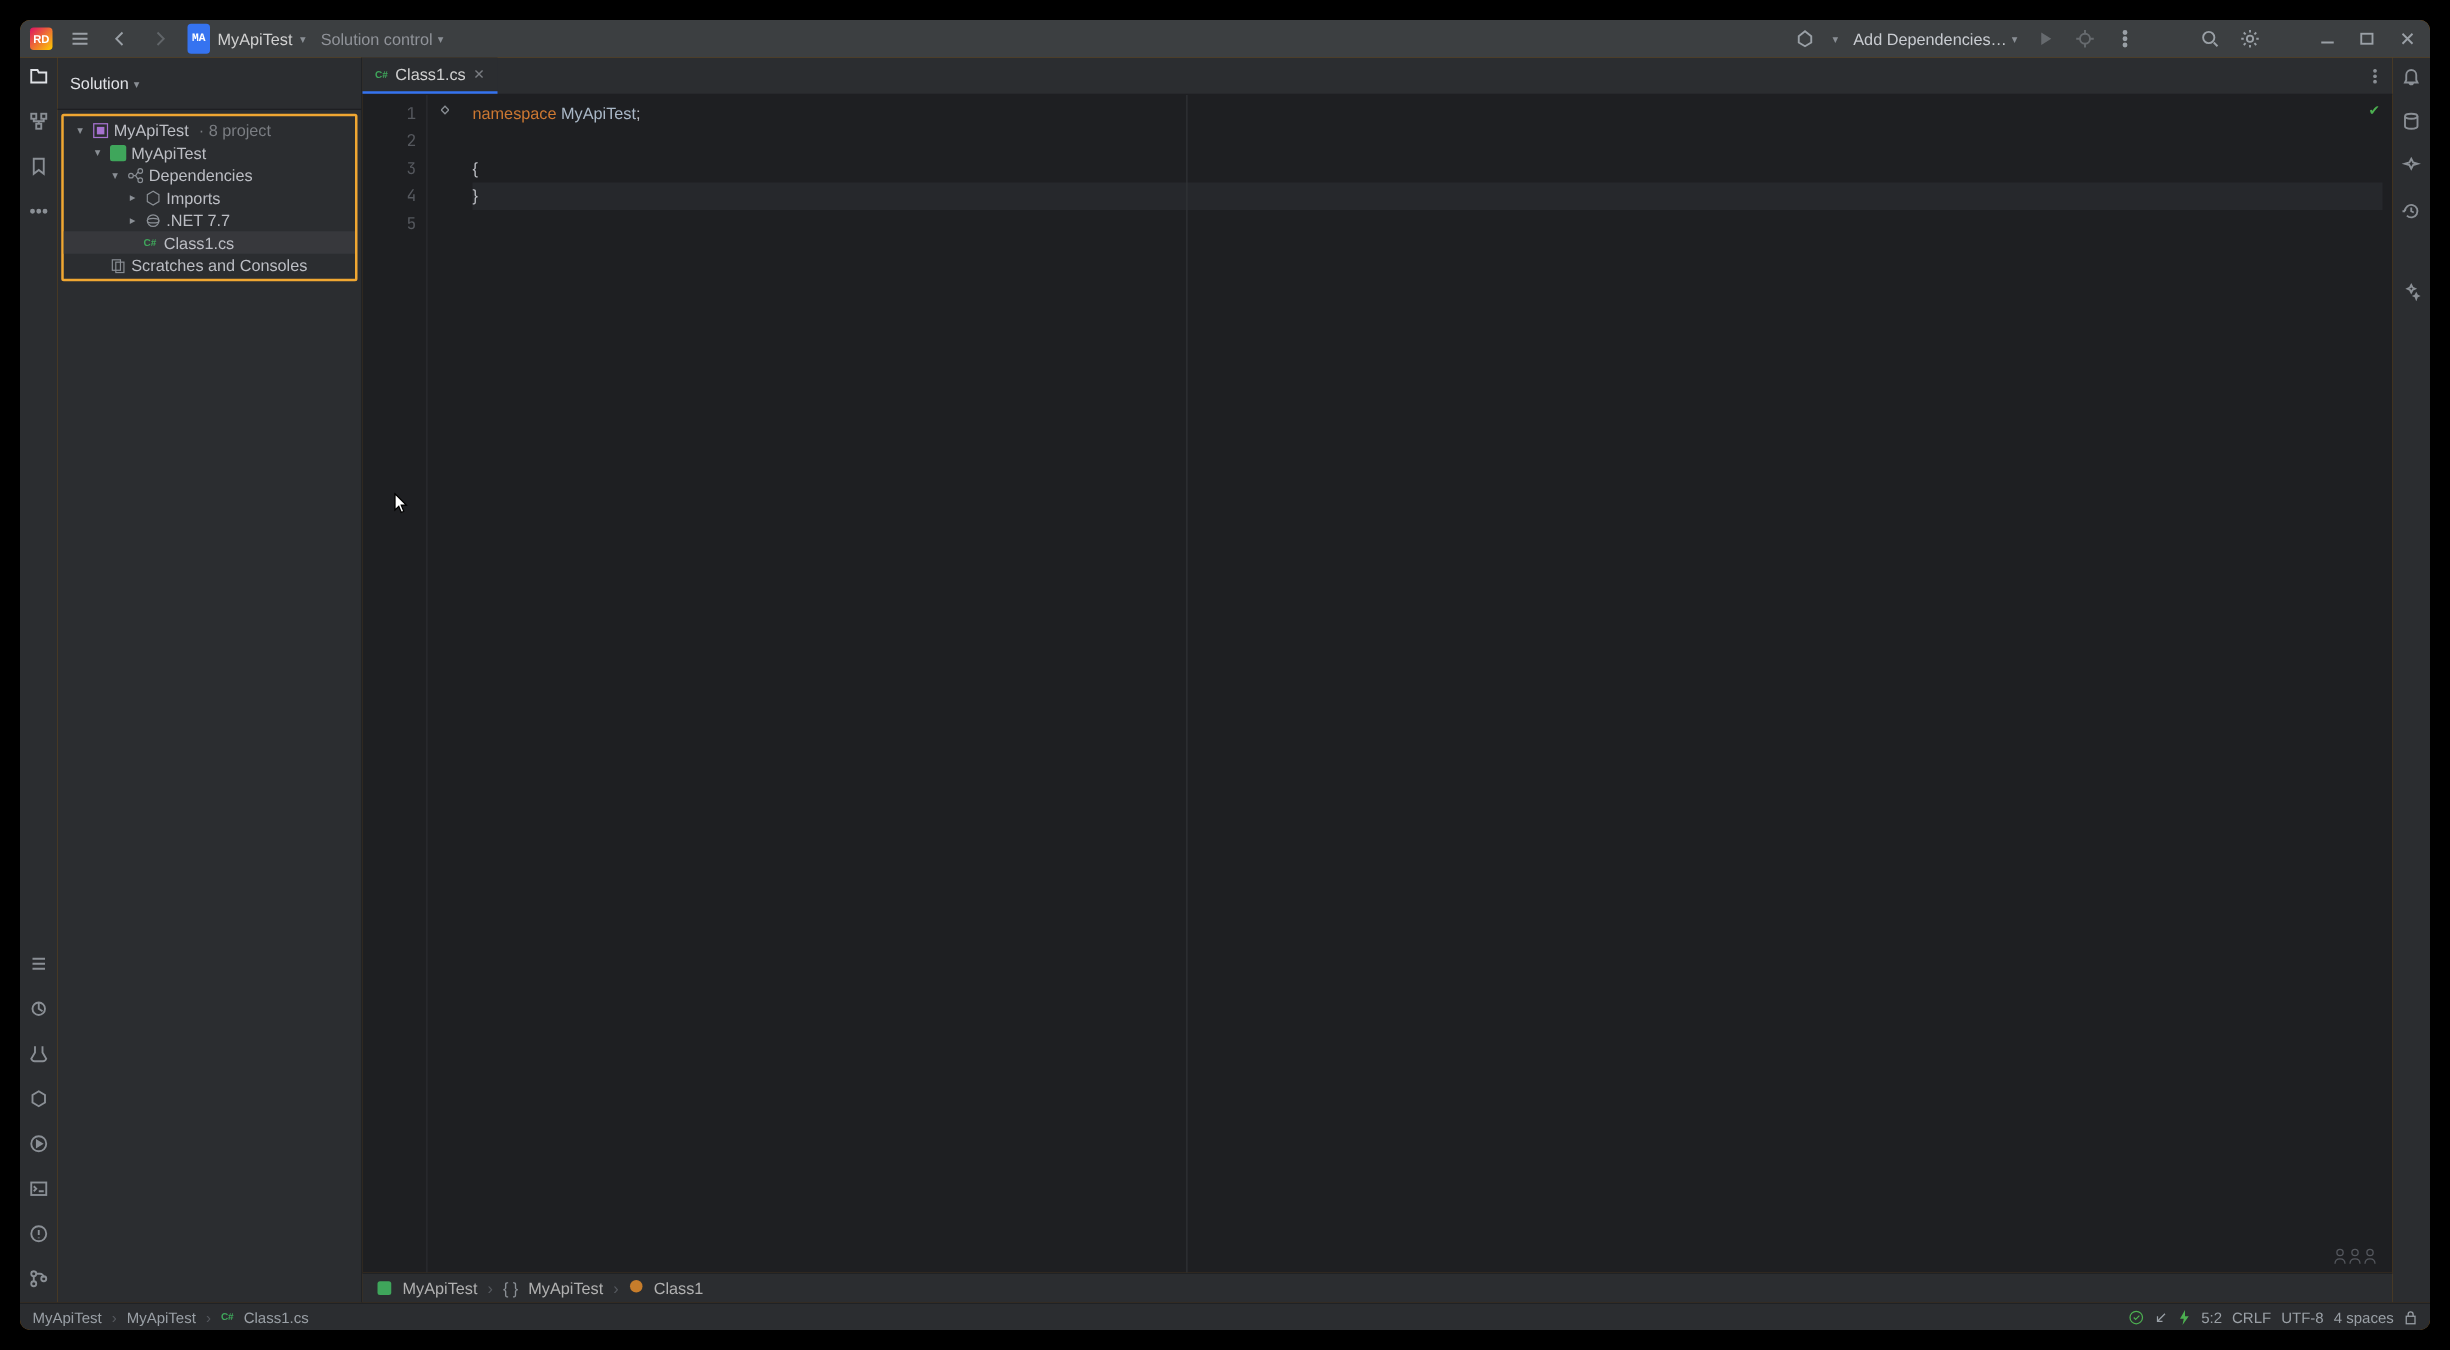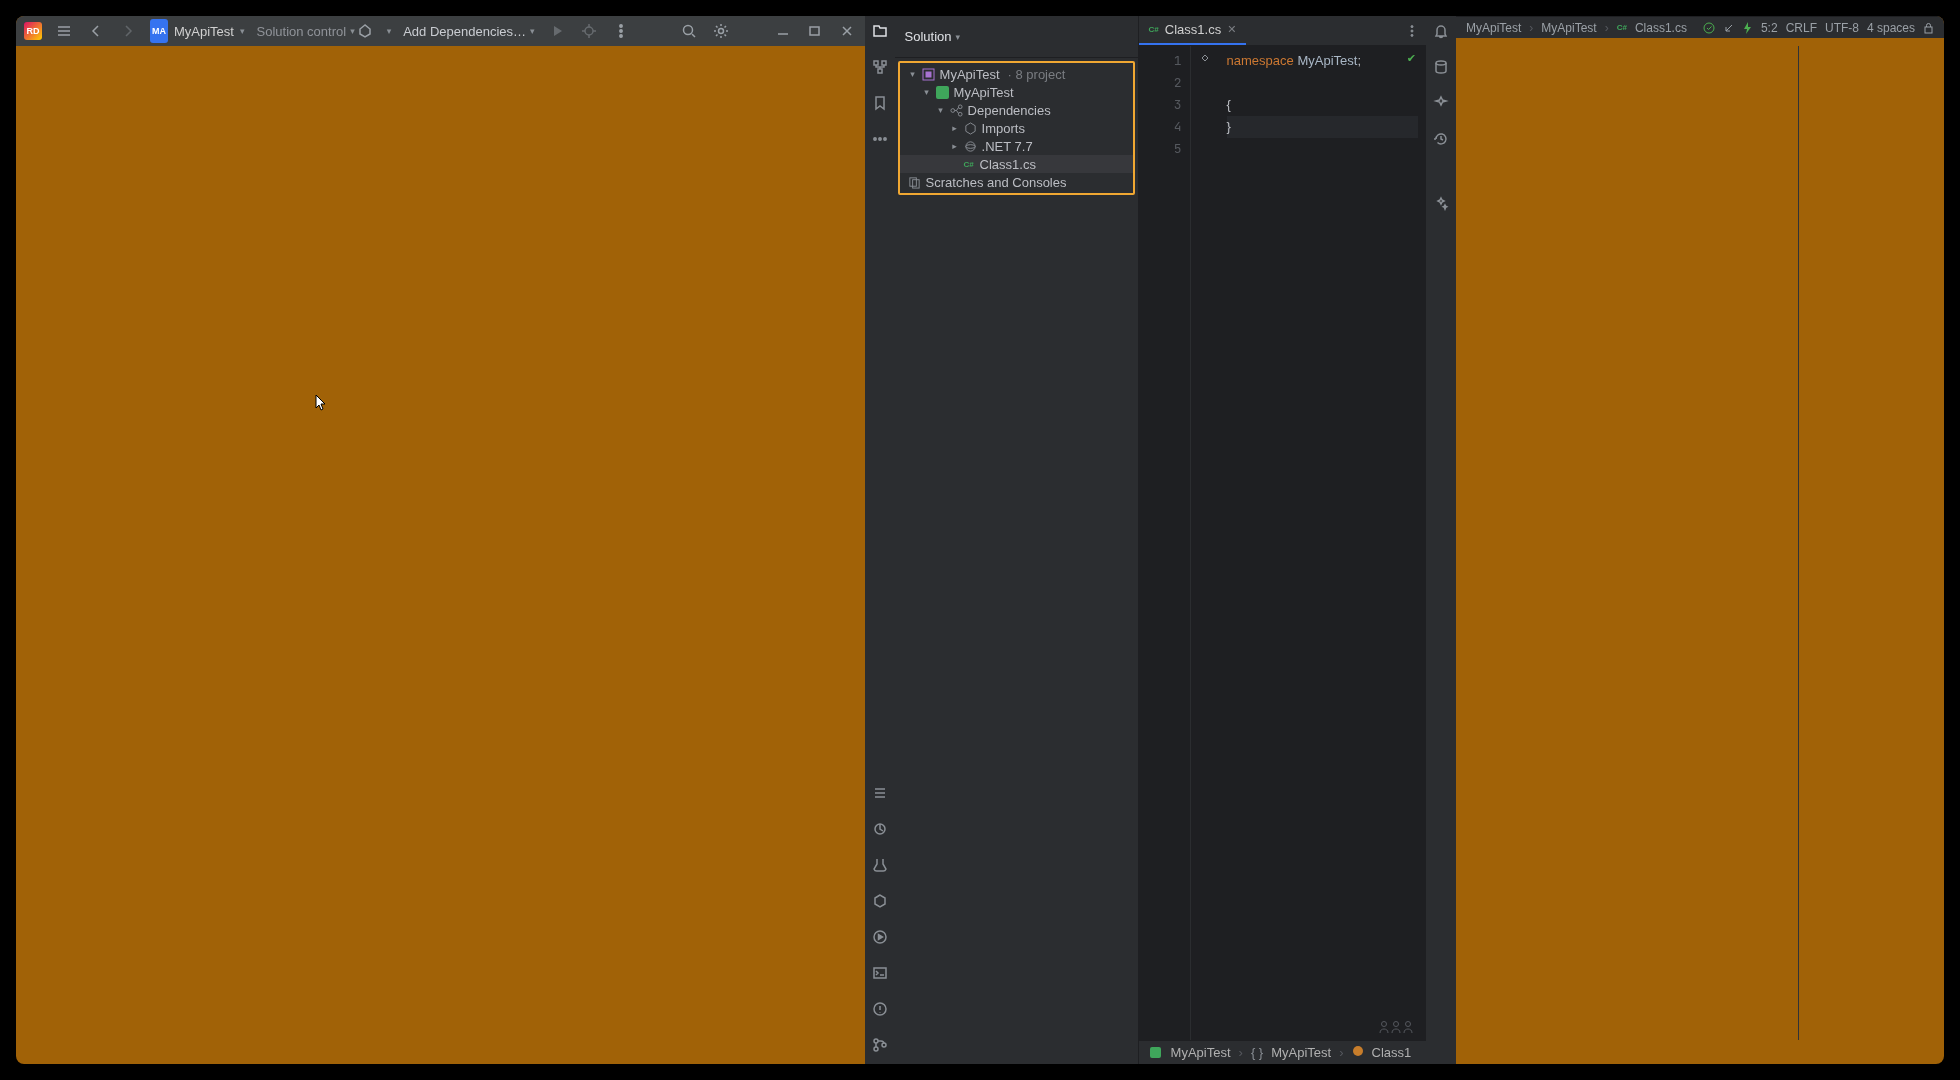--- a/index.html
+++ b/index.html
@@ -5,21 +5,21 @@
   * { margin: 0; padding: 0; box-sizing: border-box; }
   html, body { height: 100%; width: 100%; background: #000; overflow: hidden; }
   body { font-family: "Segoe UI", Arial, sans-serif; font-size: 13px; color: #bbbbbb; }
 
   .app {
     position: absolute;
     left: 16px; top: 16px; right: 16px; bottom: 16px;
     background: #a16207;
     border-radius: 8px;
     display: flex;
-    flex-direction: row;
+    flex-direction: column;
     overflow: hidden;
   }
 
   
   .titlebar {
     height: 30px;
     background: #3c3f41;
     display: flex;
     align-items: center;
     padding: 0 8px;
@@ -30,21 +30,21 @@
   .titlebar .tb-spacer { flex: 1; }
   .rd-logo {
     width: 18px; height: 18px; border-radius: 3px;
     background: linear-gradient(135deg,#dd1265,#fc0);
     display:flex;align-items:center;justify-content:center;
     color:#fff;font-size:9px;font-weight:bold;
   }
   .ma-badge {
     width: 18px; height: 24px; border-radius: 3px; background:#3573f0;
     display:flex;align-items:center;justify-content:center;
-    color:#fff;font-size:9px;font-weight:bold;
+    color:#fff;font-size:9px;font-weight:bold;font-family:Liberation Mono, monospace;
   }
   .ic-btn {
     width: 20px; height: 20px;
     display:flex;align-items:center;justify-content:center;
     color:#9aa0a6; cursor:pointer;
   }
   .ic-btn svg { width: 16px; height: 16px; stroke: currentColor; fill: none; stroke-width: 1.5; }
   .proj-name { color:#d0d0d0; }
   .vcs { color:#909399; display:flex; align-items:center; gap:4px;}
   .chev { font-size:9px; color:#8a8f95; }
@@ -371,21 +371,21 @@
           </span>
           <span>.NET 7.7</span>
         </div>
         <div class="tree-row sel" style="padding-left:48px">
           <span class="tw-chev"></span>
           <span class="tw-ic">
               <span class="cs-badge">C#</span>
             </span>
           <span>Class1.cs</span>
         </div>
-        <div class="tree-row" style="padding-left:8px">
+        <div class="tree-row" style="padding-left:36px">
           <span class="tw-ic">
             <svg viewBox="0 0 14 14" width="13" height="13">
                 <rect x="2" y="2" width="7" height="9" stroke="#8a8f95" fill="none"></rect>
                 <rect x="5" y="4" width="7" height="9" stroke="#8a8f95" fill="none"></rect>
               </svg>
           </span>
           <span>Scratches and Consoles</span>
         </div>
       </div>
     </div>

